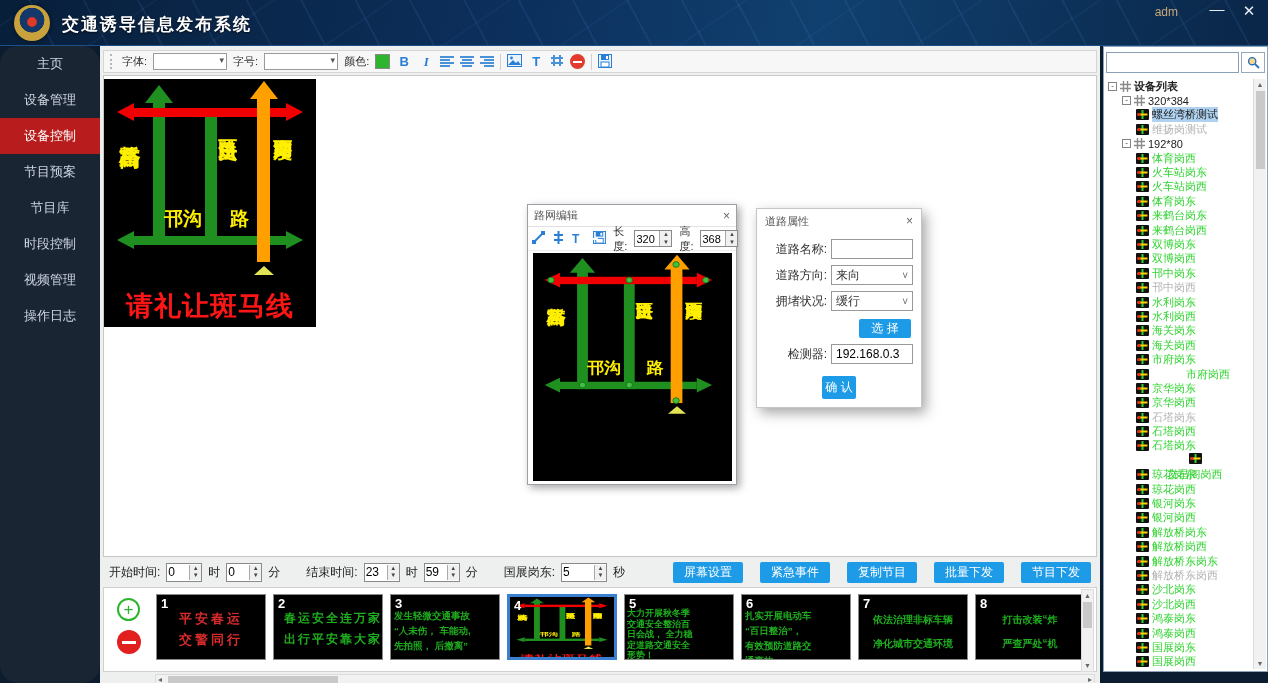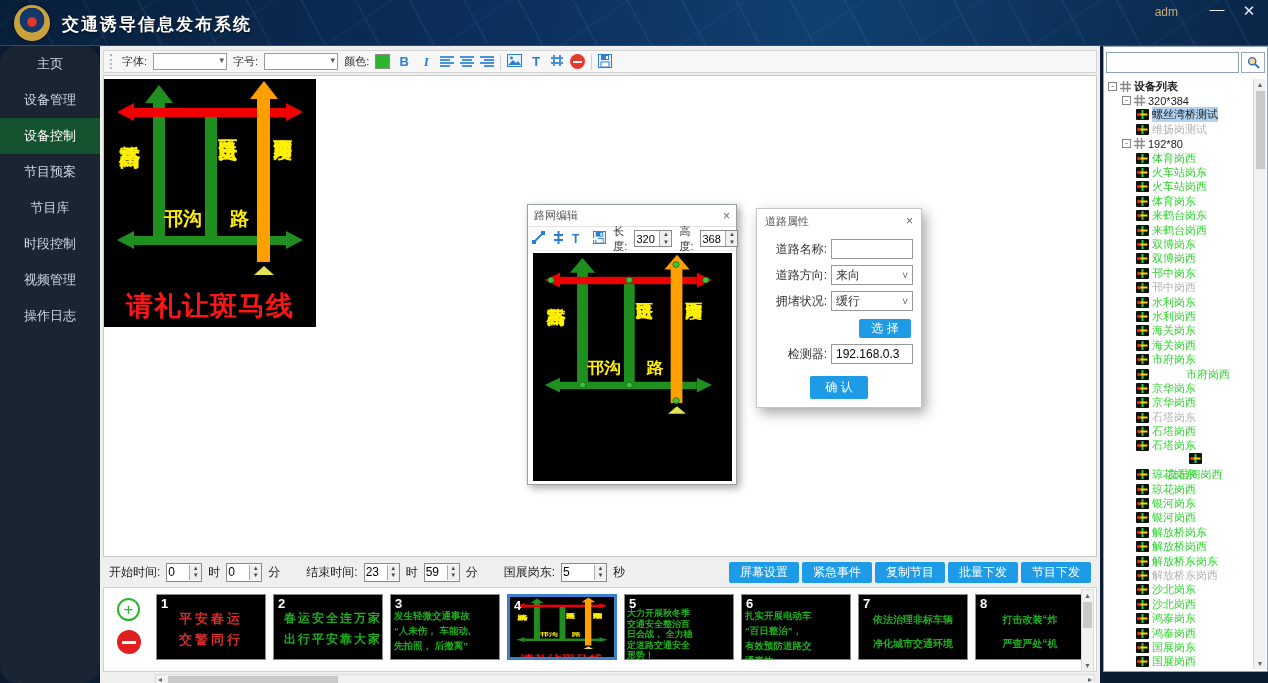--- a/index.html
+++ b/index.html
@@ -23,21 +23,21 @@
   .app-title { position:absolute; left:62px; top:13px; color:#fff; font-size:17px; font-weight:bold;
     letter-spacing:2px; text-shadow:0 1px 2px rgba(0,0,0,.7); }
   .user-name { position:absolute; right:90px; top:5px; color:#c9a878; font-size:12px; }
   .win-btn { position:absolute; top:2px; color:#e8eef5; font-size:15px; width:22px; text-align:center; cursor:default; }
   .win-min { right:40px; top:0px; }
   .win-close { right:8px; }
 
   
   .sidebar { position:absolute; left:0; top:46px; width:100px; height:637px; background:#1a2533;border-radius:18px; }
   .side-item { height:36px; line-height:36px; text-align:center; color:#cdd6e2; font-size:13px; cursor:default; }
-  .side-item.active { background:#14532d; color:#fff; }
+  .side-item.active { background:#b91c1c; color:#fff; }
 
   
   .main { position:absolute; left:100px; top:46px; width:1000px; height:637px; background:#eef0f0; }
 
   .toolbar { position:absolute; left:3px; top:4px; width:994px; height:23px; background:#f7f7f7;
     border:1px solid #d5d5d5; display:flex; align-items:center; gap:6px; padding:0 6px; font-size:11px; color:#333; }
   .tb-handle { width:4px; height:15px; border-left:2px dotted #b5b5b5; margin-right:2px; }
   .tb-select { width:74px; height:17px; background:#fff; border:1px solid #9a9a9a; position:relative; }
   .tb-select::after { content:"▾"; position:absolute; right:2px; top:1px; font-size:9px; color:#555; }
   .color-swatch { width:15px; height:15px; background:#2db52d; border:1px solid #888; }
@@ -103,29 +103,29 @@
     border:1px solid #c5c5c5; box-shadow:4px 5px 12px rgba(0,0,0,.35); z-index:11; font-size:12px; color:#333; }
   .dp-title { height:24px; display:flex; align-items:center; padding:0 8px; font-size:11px; color:#555; }
   .dp-row { display:flex; align-items:center; margin:6px 8px 0 8px; }
   .dp-label { width:62px; text-align:right; margin-right:4px; white-space:nowrap; }
   .dp-input { flex:1; height:20px; border:1px solid #999; background:#fff; font-size:12px; padding:0 4px; font-family:"Liberation Sans",sans-serif; width:60px;}
   .dp-select { flex:1; height:20px; border:1px solid #999; background:#fff; position:relative; line-height:19px; padding:0 4px; }
   .dp-select::after { content:"˅"; position:absolute; right:4px; top:0; color:#666; font-size:10px; }
   .btn-blue { background:#1e9be6; color:#fff; border:none; font-size:12px; border-radius:2px; cursor:default;
     font-family:"Liberation Sans",sans-serif; }
   .dp-select-btn { display:block; margin:8px 10px 0 auto; width:52px; height:19px; }
-  .dp-confirm { display:block; margin:12px auto 0 auto; width:58px; height:23px; }
+  .dp-confirm { display:block; margin:12px auto 0 auto; width:34px; height:23px; }
 
   
   .schedule { position:absolute; left:3px; top:513px; width:994px; height:26px; display:flex; align-items:center;
     gap:6px; font-size:12px; color:#222; padding:0 6px; }
   .schedule .spin { height:19px; } .schedule .spin input { width:22px; font-size:12px; }
   .spin.wide input { width:32px; }
   .sch-gap { width:14px; }
-  .action-btns { margin-left:auto; display:flex; gap:3px; }
+  .action-btns { margin-left:auto; display:flex; gap:17px; }
   .action-btns button { height:21px; padding:0 11px; font-size:12px; }
 
   
   .playlist { position:absolute; left:3px; top:541px; width:994px; height:85px; background:#fff; border:1px solid #d0d0d0; }
   .pl-add { position:absolute; left:13px; top:10px; width:23px; height:23px; border-radius:50%; border:2px solid #2db52d;
     color:#2db52d; font-size:17px; line-height:19px; text-align:center; background:#fff; }
   .pl-del { position:absolute; left:13px; top:42px; width:24px; height:24px; border-radius:50%; background:#e21f1f;
     position:absolute; }
   .pl-del::after { content:""; position:absolute; left:5px; top:10.5px; width:14px; height:3px; background:#fff; }
   .thumbs { position:absolute; left:52px; top:6px; width:925px; height:72px; display:flex; gap:7px; overflow:hidden; }

